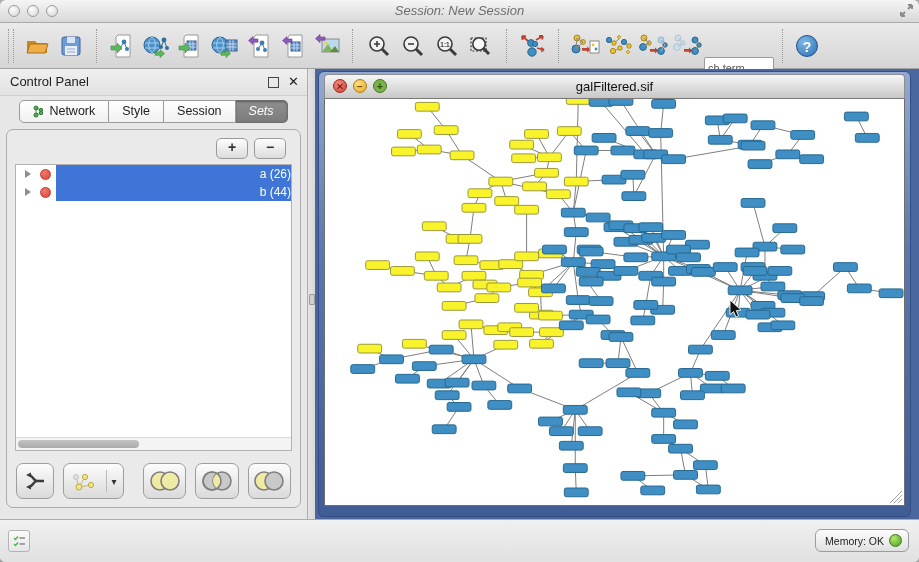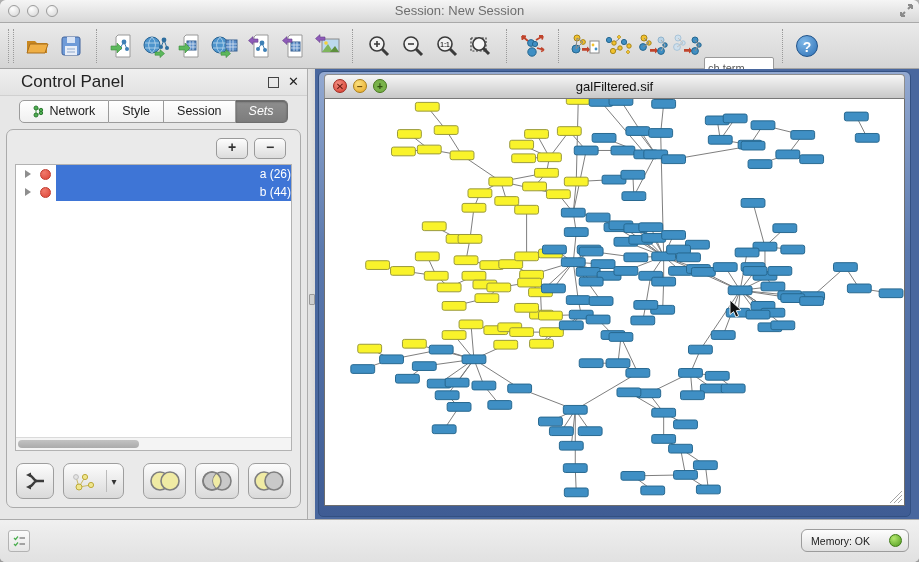--- a/index.html
+++ b/index.html
@@ -1,33 +1,33 @@
 <!DOCTYPE html>
 <html><head>
 <meta charset="utf-8">
 <style>
   html,body{margin:0;padding:0;background:#b9b9b9;font-family:"Liberation Sans","DejaVu Sans",sans-serif;-webkit-font-smoothing:antialiased;}
   .window{position:relative;width:919px;height:562px;background:#E7E7E7;overflow:hidden;border-radius:6px 6px 5px 5px;box-shadow:0 10px 30px rgba(0,0,0,.4);}
   
-  .titlebar{position:relative;height:22px;background:linear-gradient(#F5F5F5,#D8D8D8);border-bottom:1px solid #A9A9A9;border-radius:6px 6px 0 0;}
+  .titlebar{position:relative;height:22px;background:linear-gradient(#F5F5F5,#D8D8D8);border-bottom:1px solid #A9A9A9;border-radius:6px 6px 0 0;font-style:italic;}
   .lights{position:absolute;left:8px;top:5px;display:flex;gap:7px;}
   .light{width:12px;height:12px;border-radius:50%;border:1px solid #9B9B9B;background:radial-gradient(circle at 35% 30%,#FEFEFE,#D4D4D4);box-sizing:border-box;}
   .win-title{position:absolute;left:0;right:0;top:0;text-align:center;line-height:22px;font-size:13px;color:#6E6E6E;}
   .fs-icon{position:absolute;right:5px;top:3px;}
   
   .toolbar{position:relative;height:45px;background:linear-gradient(#EAEAEA,#D5D5D5);border-bottom:1px solid #A3A3A3;display:flex;align-items:center;padding:0 6px;}
   .tb-handle{width:4px;height:34px;border-left:1px dotted #9a9a9a;border-right:1px dotted #9a9a9a;margin:0 6px 0 2px;}
   .tbtn{width:34px;height:38px;display:flex;align-items:center;justify-content:center;border-radius:4px;cursor:default;}
   .tb-sep{width:1px;height:34px;border-left:1px dotted #999;margin:0 8px;}
   .search-box{width:62px;height:20px;border:1px solid #9a9a9a;border-radius:2px;background:#fff;font-size:11px;color:#555;padding:0 3px;outline:none;margin-top:45px;}
   
   .main{position:absolute;top:69px;left:0;right:0;bottom:42px;display:flex;}
   .control-panel{position:relative;width:307px;background:#E7E7E7;border-right:1px solid #ADADAD;flex:none;}
   .cp-header{position:relative;height:26px;background:linear-gradient(#EFEFEF,#E2E2E2);border-bottom:1px solid #D0D0D0;}
-  .cp-title{position:absolute;left:21px;top:0;line-height:26px;font-size:17px;color:#222;}
+  .cp-title{position:absolute;left:10px;top:0;line-height:26px;font-size:13px;color:#222;}
   .cp-float{position:absolute;right:28px;top:8px;width:9px;height:9px;border:1.5px solid #444;background:transparent;}
   .cp-close{position:absolute;right:8px;top:4px;font-size:13px;font-weight:bold;color:#222;line-height:18px;}
   .cp-tabs{height:30px;display:flex;align-items:center;justify-content:center;}
   .tab{height:21px;line-height:21px;font-size:12.5px;color:#222;background:linear-gradient(#FFFFFF,#F0F0F0);border:1px solid #9B9B9B;border-left:none;padding:0 13px;display:flex;align-items:center;gap:5px;}
   .tab:first-child{border-left:1px solid #9B9B9B;border-radius:5px 0 0 5px;}
   .tab:last-child{border-radius:0 5px 5px 0;font-style:italic;}
   .tab.selected{background:linear-gradient(#8F8F8F,#7C7C7C);color:#fff;border-color:#6E6E6E;box-shadow:inset 0 1px 2px rgba(0,0,0,.35);}
   .cp-body{position:absolute;left:6px;right:6px;top:60px;bottom:12px;border:1px solid #ABABAB;border-radius:7px;background:#EAEAEA;}
   .addremove{position:absolute;top:8px;right:14px;display:flex;gap:6px;}
   .ar-btn{width:30px;height:19px;border:1px solid #9A9A9A;border-radius:5px;background:linear-gradient(#FDFDFD,#DCDCDC);font-size:14px;font-weight:bold;color:#333;line-height:17px;text-align:center;}
@@ -51,21 +51,21 @@
   .if-close{background:radial-gradient(circle at 35% 30%,#F28C80,#D63B2D);border:1px solid #9E2A20;color:#5D130C;}
   .if-min{background:radial-gradient(circle at 35% 30%,#FADF7C,#E8A826);border:1px solid #A97E17;color:#6B4A07;}
   .if-zoom{background:radial-gradient(circle at 35% 30%,#BFE08C,#66A534;);border:1px solid #48761D;background-color:#79B24A;color:#2E4D0F;}
   .if-title{position:absolute;left:0;right:0;top:0;text-align:center;line-height:23px;font-size:13px;color:#111;}
   .if-canvas{flex:1;background:#fff;border:1px solid #6E6E6E;border-top:none;position:relative;overflow:hidden;}
   .if-canvas svg.graph{position:absolute;inset:0;width:100%;height:100%;}
   .grip{position:absolute;right:1px;bottom:1px;}
   
   .statusbar{position:absolute;left:0;right:0;bottom:0;height:42px;background:linear-gradient(#F0F0F0,#E1E1E1);border-top:1px solid #ABABAB;border-radius:0 0 5px 5px;}
   .task-btn{position:absolute;left:8px;top:10px;width:20px;height:20px;border:1px solid #B3B3B3;border-radius:3px;background:linear-gradient(#FBFBFB,#E6E6E6);display:flex;align-items:center;justify-content:center;}
-  .memory{position:absolute;right:10px;top:9px;height:23px;border:1px solid #9C9C9C;border-radius:6px;background:linear-gradient(#FDFDFD,#E0E0E0);display:flex;align-items:center;gap:19px;padding:0 6px 0 9px;font-size:10.5px;color:#222;box-sizing:border-box;}
+  .memory{position:absolute;right:10px;top:9px;height:23px;border:1px solid #9C9C9C;border-radius:6px;background:linear-gradient(#FDFDFD,#E0E0E0);display:flex;align-items:center;gap:5px;padding:0 6px 0 9px;font-size:10.5px;color:#222;box-sizing:border-box;}
   .mem-led{width:13px;height:13px;border-radius:50%;background:radial-gradient(circle at 35% 30%,#B4E86E,#4E9A1E);border:1px solid #3F7A15;box-sizing:border-box;}
 </style>
 </head>
 <body>
 
 <div class="window">
 
   <div class="titlebar">
     <div class="lights">
       <div class="light"></div>

